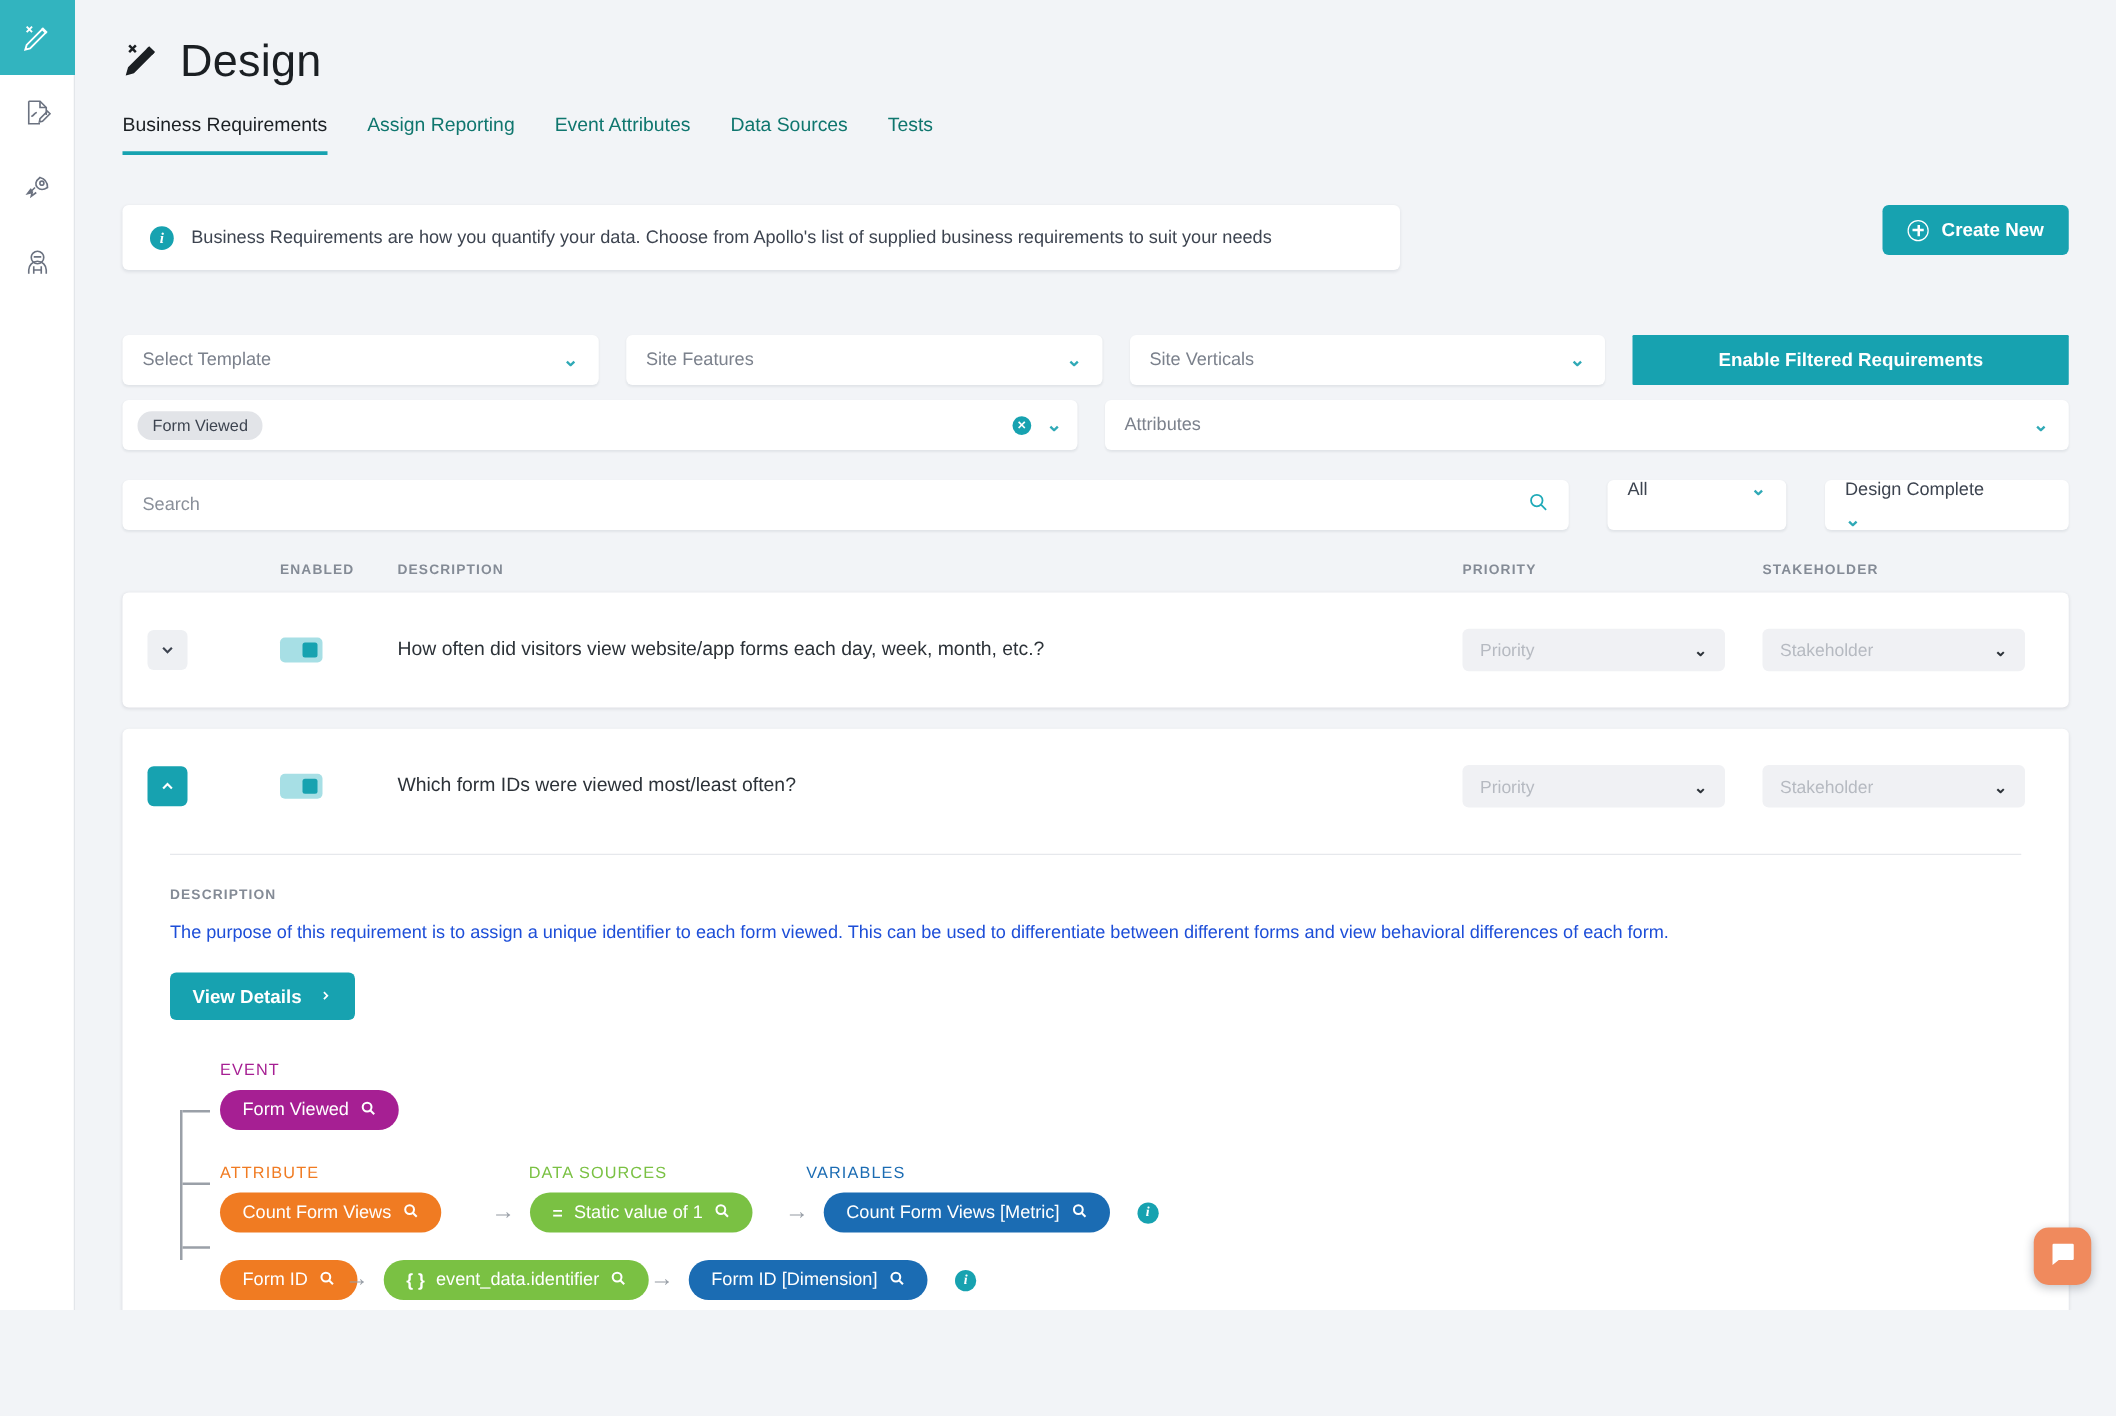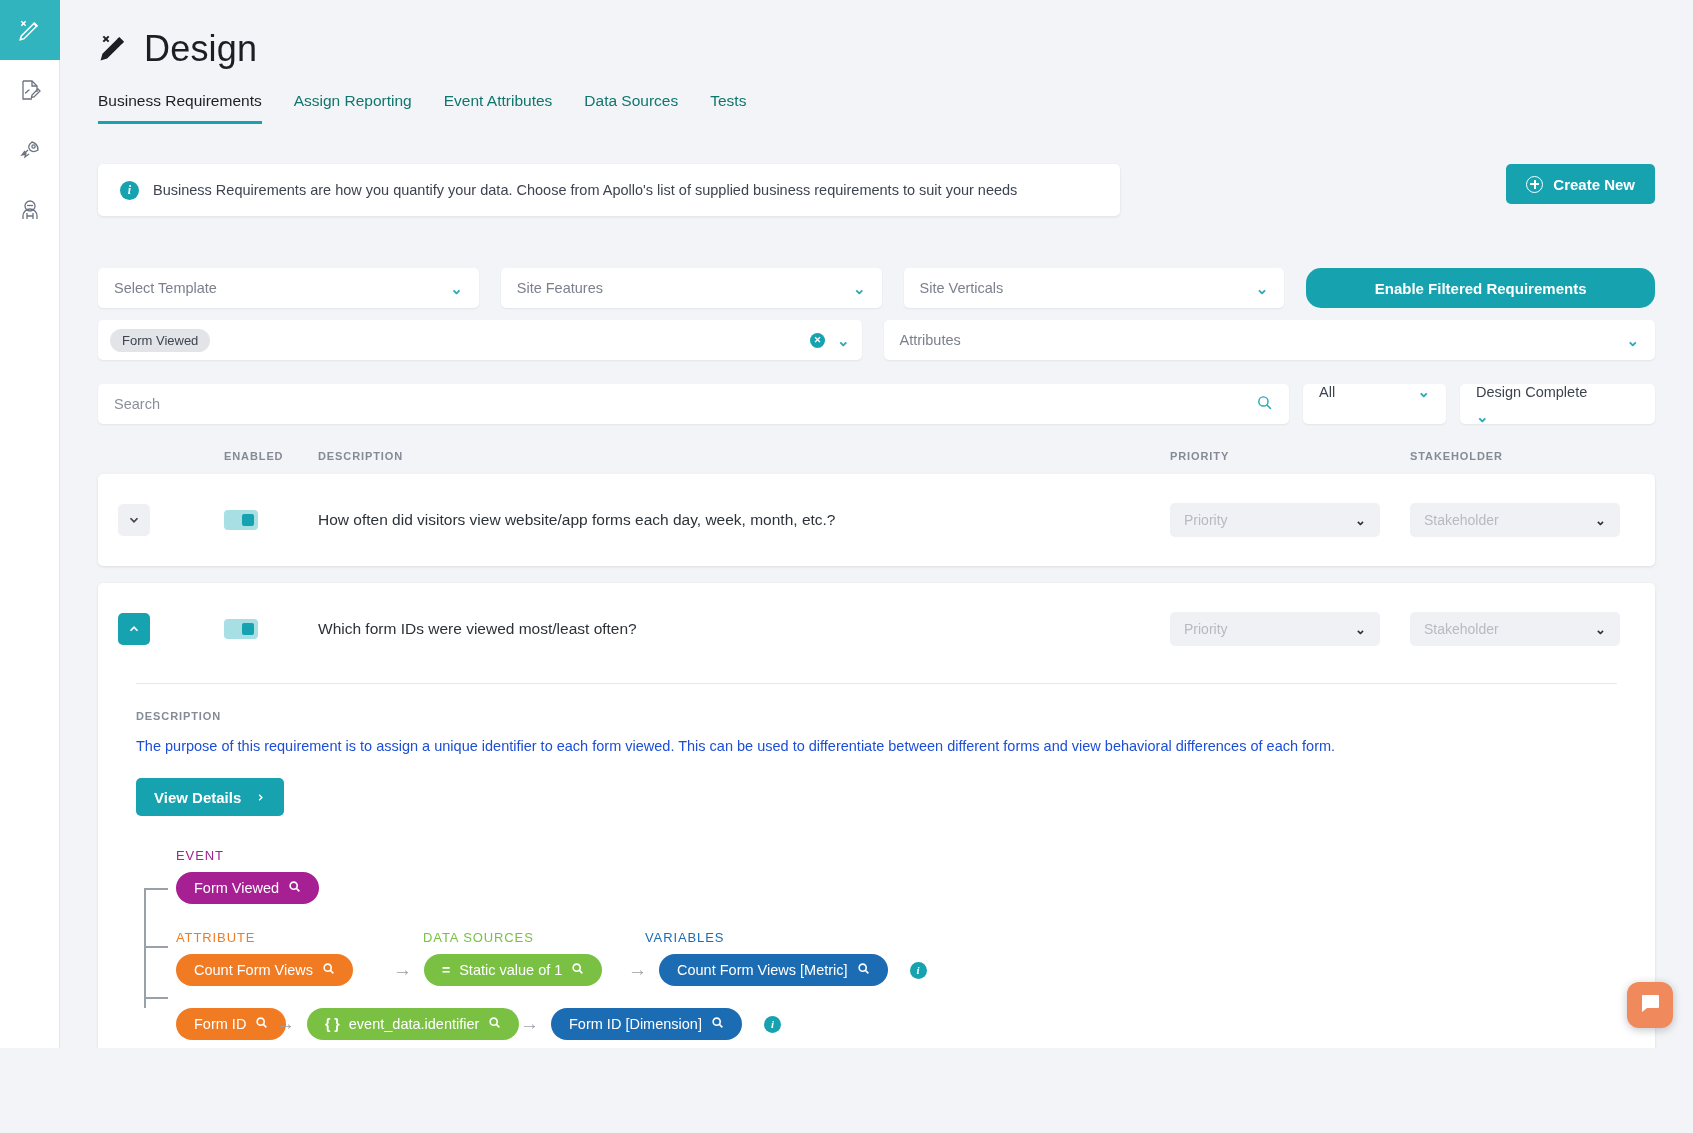--- a/index.html
+++ b/index.html
@@ -91,21 +91,21 @@
   .filter-row { display: flex; gap: 22px; margin-bottom: 12px; }
   .select-box {
     background: #fff; border-radius: 5px; height: 40px;
     box-shadow: 0 1px 2px rgba(16,24,40,.07);
     display: flex; align-items: center; justify-content: space-between;
     padding: 0 16px; font-size: 14.5px; color: #7b818c; cursor: pointer;
     flex: 1 1 0; min-width: 0;
   }
   .chev { color: #2fa9b6; font-size: 15px; line-height: 1; font-weight: bold; }
   .btn-enable {
-    background: #17a2b0; color: #fff; border: none; border-radius: 15px;
+    background: #17a2b0; color: #fff; border: none; border-radius: 1px;
     height: 40px; flex: 1 1 0;
     font-size: 15px; font-weight: bold; cursor: pointer;
     font-family: "Liberation Sans", sans-serif;
   }
   .chip-box {
     background: #fff; border-radius: 5px; height: 40px;
     box-shadow: 0 1px 2px rgba(16,24,40,.07);
     display: flex; align-items: center; padding: 0 12px;
     flex: 1 1 0; min-width: 0; gap: 8px; cursor: pointer;
   }
@@ -114,21 +114,21 @@
     padding: 4px 12px; font-size: 13px; color: #3d4450;
   }
   .chip-actions { margin-left: auto; display: flex; align-items: center; gap: 12px; }
   .x-circle {
     width: 15px; height: 15px; border-radius: 50%; background: #17a2b0;
     color: #fff; font-size: 9px; font-weight: bold;
     display: flex; align-items: center; justify-content: center;
   }
 
   
-  .search-row { display: flex; gap: 14px; padding: 12px 38px 0 38px; }
+  .search-row { display: flex; gap: 31px; padding: 12px 38px 0 38px; }
   .search-box {
     background: #fff; border-radius: 5px; height: 40px; flex: 1 1 auto;
     box-shadow: 0 1px 2px rgba(16,24,40,.07);
     display: flex; align-items: center; padding: 0 16px;
   }
   .search-input {
     border: none; outline: none; flex: 1; font-size: 14.5px; color: #3d4450;
     font-family: "Liberation Sans", sans-serif; background: transparent;
   }
   .search-input::placeholder { color: #8a909a; }

